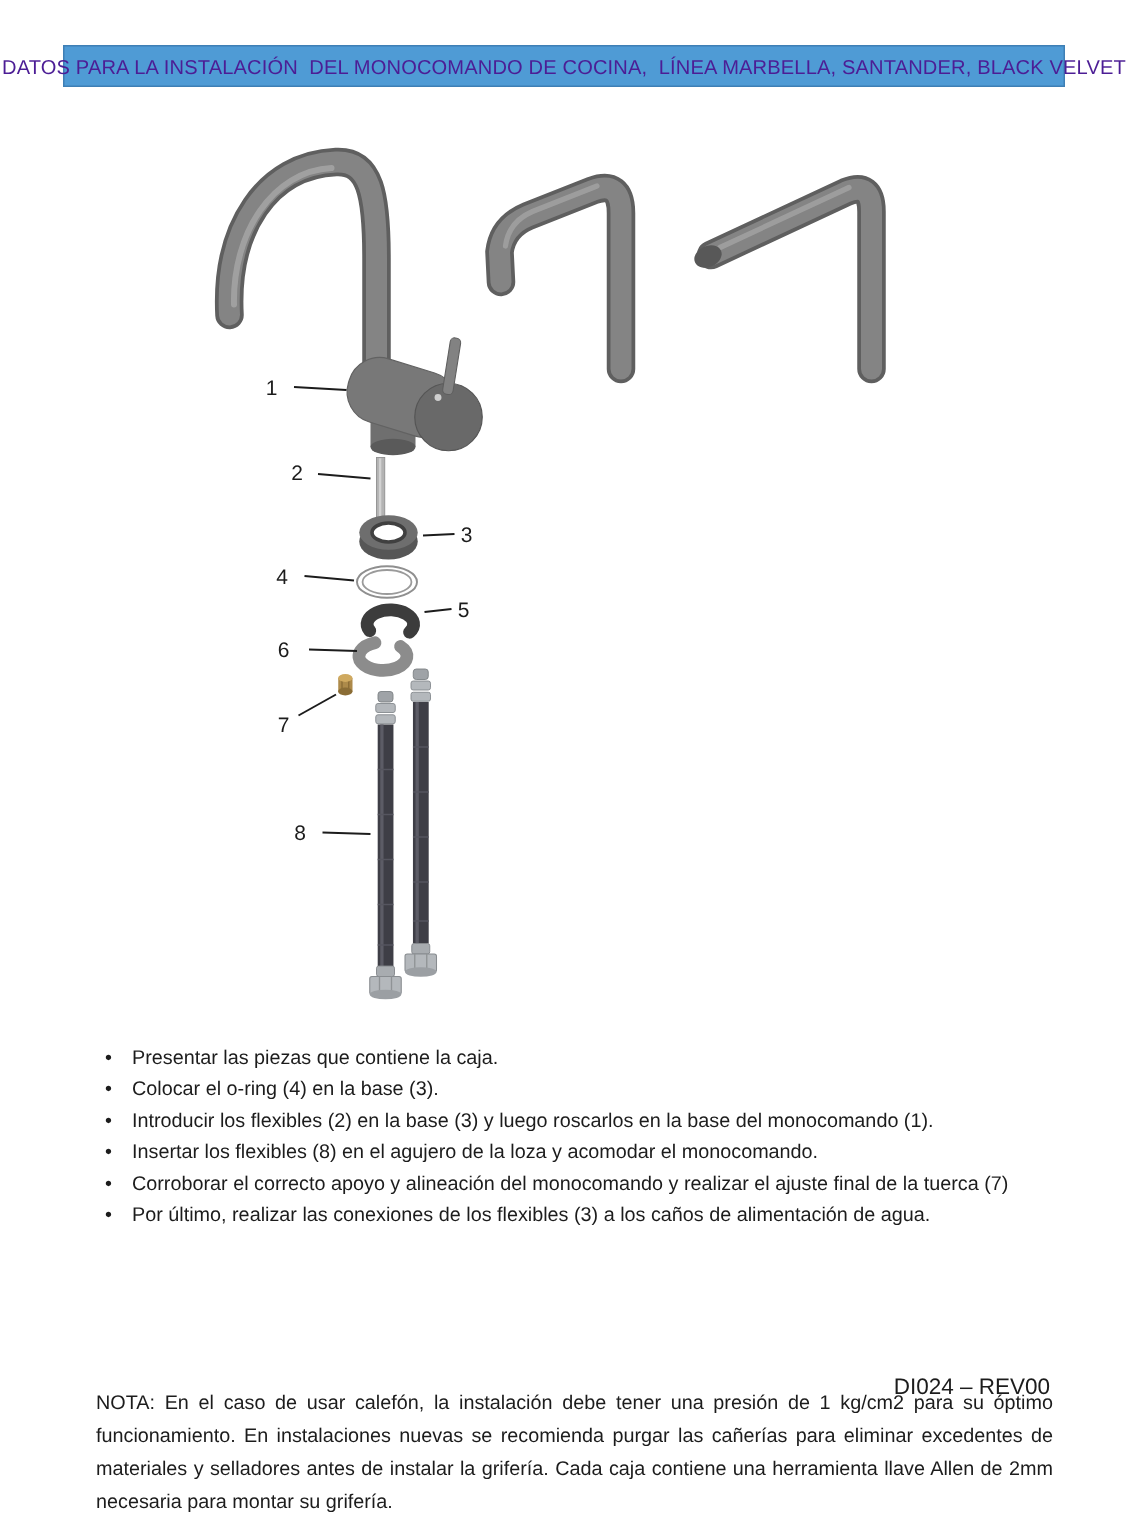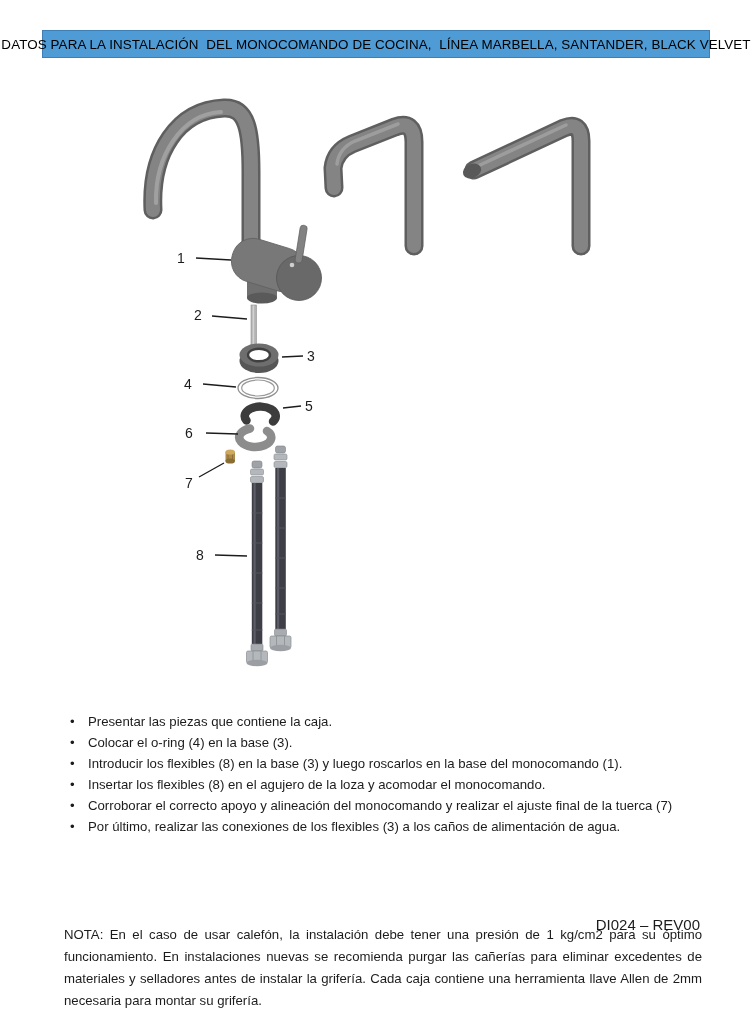--- a/index.html
+++ b/index.html
@@ -15,39 +15,38 @@
   .header-bar {
     position:absolute;
     left:42px; top:30px;
     width:668px; height:28px;
     background:#4F9BD5;
     border:1px solid #3E7FB5;
     box-sizing:border-box;
     display:flex; align-items:center; justify-content:center;
   }
   .header-bar .title {
-    color:#000000;
+    color:#4c1d95;
     font-size:13.4px;
     white-space:pre;
     letter-spacing:0.1px;
   }
   .diagram-svg {
     position:absolute;
     left:0; top:70px;
   }
   .diagram-svg text {
     font-family:"Liberation Sans", sans-serif;
     font-size:14px;
     fill:#1c1c1c;
   }
   .instructions {
     position:absolute;
     left:64px; top:694px;
     width:638px;
-    margin-top:17px;
   }
   .instructions ul { margin:0; padding:0; list-style:none; }
   .instructions li {
     position:relative;
     padding-left:24px;
     text-align:justify;
     font-size:13.2px;
     line-height:21px;
   }
   .instructions li::before {
@@ -199,21 +198,21 @@
       <text x="189" y="438">6</text>
       <text x="189" y="488">7</text>
       <text x="200" y="560">8</text>
     </g>
   </svg>
 
   <div class="instructions">
     <ul>
       <li>Presentar las piezas que contiene la caja.</li>
       <li>Colocar el o-ring (4) en la base (3).</li>
-      <li>Introducir los flexibles (8) en la base (3) y luego roscarlos en la base del monocomando (1).</li>
+      <li>Introducir los flexibles (2) en la base (3) y luego roscarlos en la base del monocomando (1).</li>
       <li>Insertar los flexibles (8) en el agujero de la loza y acomodar el monocomando.</li>
       <li>Corroborar el correcto apoyo y alineación del monocomando y realizar el ajuste final de la tuerca (7)</li>
       <li>Por último, realizar las conexiones de los flexibles (3) a los caños de alimentación de agua.</li>
     </ul>
   </div>
 
   <div class="note">NOTA: En el caso de usar calefón, la instalación debe tener una presión de 1 kg/cm2 para su óptimo funcionamiento. En instalaciones nuevas se recomienda purgar las cañerías para eliminar excedentes de materiales y selladores antes de instalar la grifería. Cada caja contiene una herramienta llave Allen de 2mm necesaria para montar su grifería.</div>
 
   <div class="footer">DI024 – REV00</div>
 

